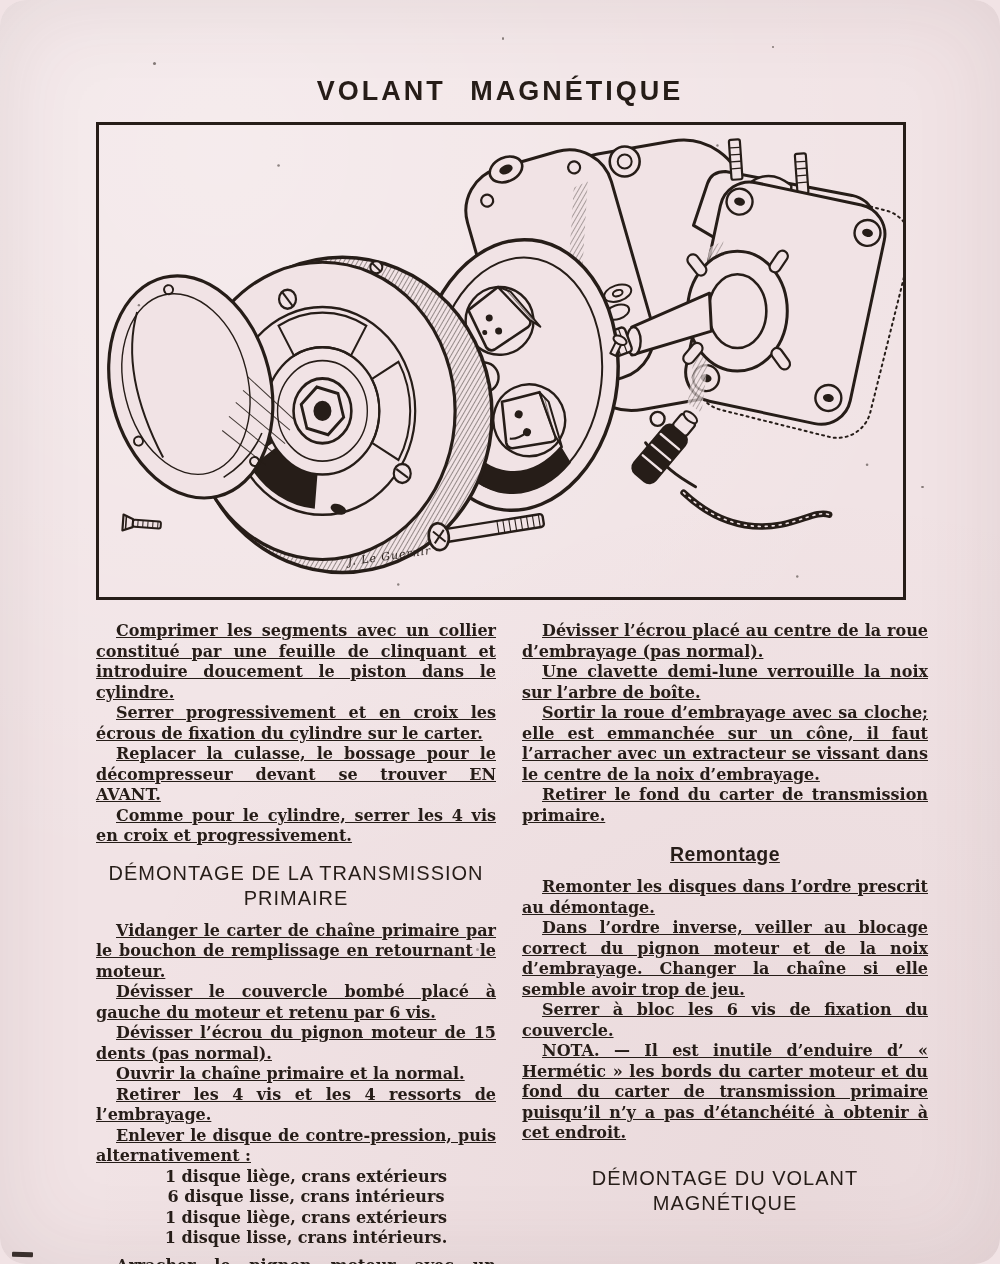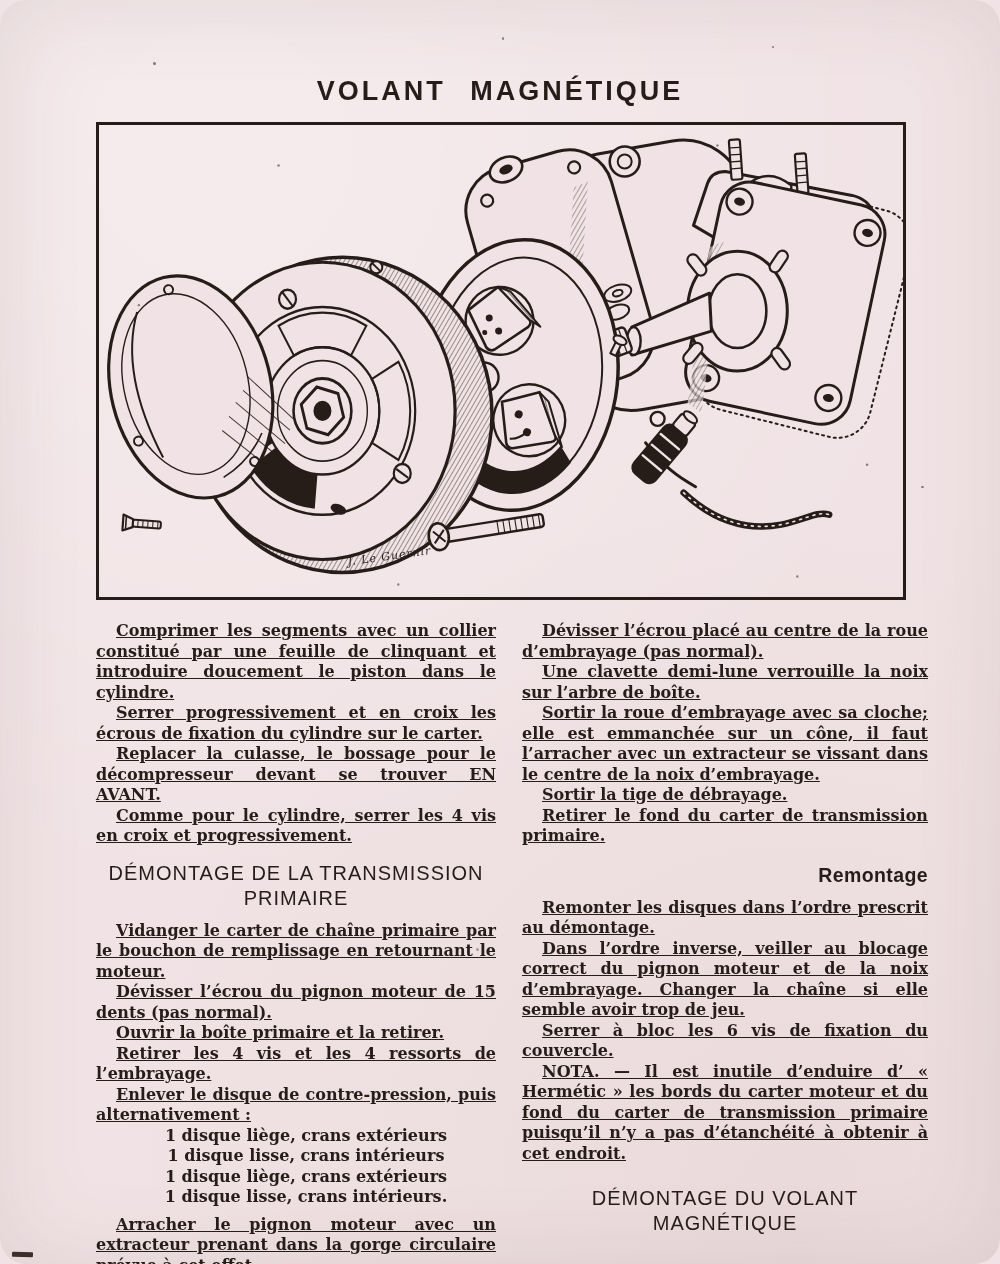--- a/index.html
+++ b/index.html
@@ -42,21 +42,21 @@
   .gap-top { margin-top:7px; }
   .list-line { padding-left:20px; text-align:center; }
   .section-center {
     font-family:"Liberation Sans", sans-serif; font-weight:normal;
     font-size:20px; line-height:25px; letter-spacing:1px;
     text-align:center; text-indent:0; margin:14px 0 10px;
   }
   .section-left {
     font-family:"Liberation Sans", sans-serif; font-weight:bold;
     font-size:19.5px; line-height:24px; letter-spacing:.4px;
-    text-align:right; text-indent:0; margin:16px 0 11px;
+    text-align:center; text-indent:0; margin:16px 0 11px;text-decoration:underline;
   }
   .pad-narrow { padding:0 56px; margin-top:22px; }
   .edge-mark {
     position:absolute; left:12px; top:1252px; width:21px; height:5px;
     background:var(--ink); transform:rotate(2deg); border-radius:1px; opacity:.9;
   }
   .speck { position:absolute; background:var(--ink); border-radius:50%; opacity:.55; }
   .s1 { left:153px; top:62px;  width:3px; height:3px; }
   .s2 { left:502px; top:37px;  width:2px; height:3px; }
   .s3 { left:921px; top:486px; width:3px; height:2px; }
@@ -267,36 +267,36 @@
   </div>
 
   <div class="columns">
     <div class="col-left">
       <p class="para">Comprimer les segments avec un collier constitué par une feuille de clinquant et introduire doucement le piston dans le cylindre.</p>
       <p class="para">Serrer progressivement et en croix les écrous de fixation du cylindre sur le carter.</p>
       <p class="para">Replacer la culasse, le bossage pour le décompresseur devant se trouver EN AVANT.</p>
       <p class="para">Comme pour le cylindre, serrer les 4 vis en croix et progressivement.</p>
       <h2 class="section-center">DÉMONTAGE DE LA TRANSMISSION PRIMAIRE</h2>
       <p class="para">Vidanger le carter de chaîne primaire par le bouchon de remplissage en retournant le moteur.</p>
+      <p class="para">Dévisser le couvercle bombé placé à gauche du moteur et retenu par 6 vis.</p>
       <p class="para">Dévisser l’écrou du pignon moteur de 15 dents (pas normal).</p>
-      <p class="para">Ouvrir la boîte primaire et la retirer.</p>
+      <p class="para">Ouvrir la chaîne primaire et la normal.</p>
       <p class="para">Retirer les 4 vis et les 4 ressorts de l’embrayage.</p>
       <p class="para">Enlever le disque de contre-pression, puis alternativement :</p>
       <div class="list-line">1 disque liège, crans extérieurs</div>
-      <div class="list-line">1 disque lisse, crans intérieurs</div>
+      <div class="list-line">6 disque lisse, crans intérieurs</div>
       <div class="list-line">1 disque liège, crans extérieurs</div>
       <div class="list-line">1 disque lisse, crans intérieurs.</div>
       <p class="para gap-top">Arracher le pignon moteur avec un extracteur prenant dans la gorge circulaire prévue à cet effet.</p>
     </div>
 
     <div class="col-right">
       <p class="para">Dévisser l’écrou placé au centre de la roue d’embrayage (pas normal).</p>
       <p class="para">Une clavette demi-lune verrouille la noix sur l’arbre de boîte.</p>
       <p class="para">Sortir la roue d’embrayage avec sa cloche; elle est emmanchée sur un cône, il faut l’arracher avec un extracteur se vissant dans le centre de la noix d’embrayage.</p>
-      <p class="para">Sortir la tige de débrayage.</p>
       <p class="para">Retirer le fond du carter de transmission primaire.</p>
       <h3 class="section-left">Remontage</h3>
       <p class="para">Remonter les disques dans l’ordre prescrit au démontage.</p>
       <p class="para">Dans l’ordre inverse, veiller au blocage correct du pignon moteur et de la noix d’embrayage. Changer la chaîne si elle semble avoir trop de jeu.</p>
       <p class="para">Serrer à bloc les 6 vis de fixation du couvercle.</p>
       <p class="para">NOTA. — Il est inutile d’enduire d’ « Hermétic » les bords du carter moteur et du fond du carter de transmission primaire puisqu’il n’y a pas d’étanchéité à obtenir à cet endroit.</p>
       <h2 class="section-center pad-narrow">DÉMONTAGE DU VOLANT MAGNÉTIQUE</h2>
 
     </div>
   </div>

